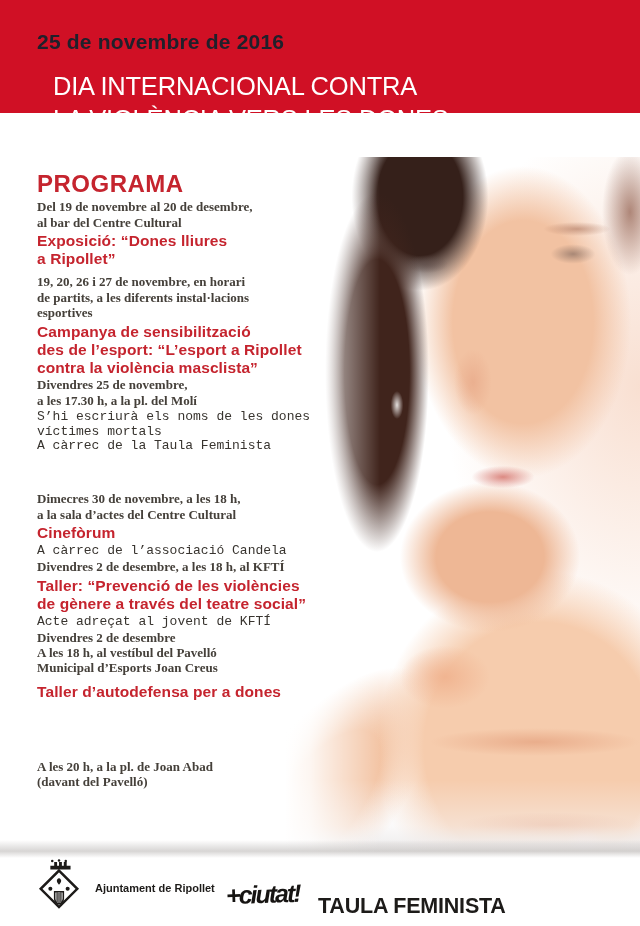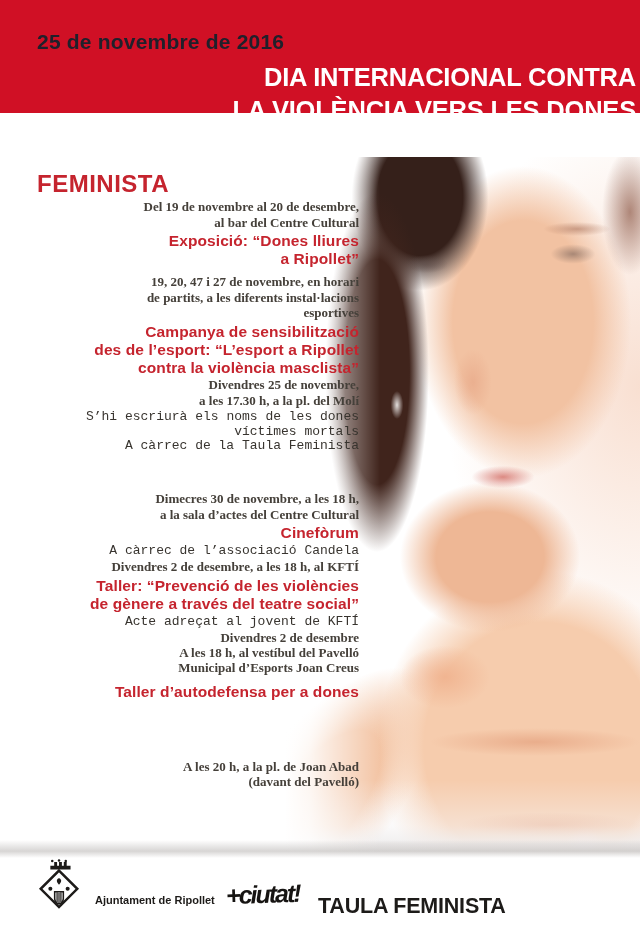--- a/index.html
+++ b/index.html
@@ -9,22 +9,22 @@
   }
   
   .header{
     position:absolute;left:0;top:0;width:640px;height:113px;
     background:#d01025;box-sizing:border-box;padding:30px 0 0 37px;
   }
   .header-date{
     font-size:21px;font-weight:bold;color:#20202b;letter-spacing:.2px;margin:0 0 7px 0;
   }
   .header-title{
-    font-size:25.5px;font-weight:bold;color:#ffffff;line-height:33px;
-    letter-spacing:-.2px;white-space:pre-line;margin:4px;text-align:right;
+    font-size:25.5px;font-weight:normal;color:#ffffff;line-height:33px;
+    letter-spacing:-.2px;white-space:pre-line;margin:16px;
   }
   
   .photo{position:absolute;left:285px;top:157px;width:355px;height:701px;overflow:hidden;}
   .photo-arm{
     position:absolute;left:-60px;top:430px;width:190px;height:430px;
     transform:rotate(38deg);
     background:radial-gradient(closest-side,#f3c4a4 40%,rgba(243,196,164,0) 75%);
   }
   .photo-paint{
     position:absolute;left:0;top:0;width:355px;height:701px;
@@ -57,21 +57,21 @@
   }
   .photo-bottom-edge{
     position:absolute;left:0;top:840px;width:640px;height:18px;z-index:3;
     background:linear-gradient(180deg,rgba(150,145,142,0) 0%,rgba(150,145,142,.38) 62%,rgba(255,255,255,1) 100%);
   }
   
   .program-heading{
     position:absolute;left:37px;top:170px;margin:0;
     font-size:24px;font-weight:bold;color:#c5242e;letter-spacing:.5px;z-index:2;
   }
-  .sec{position:absolute;left:37px;width:322px;z-index:2;text-align:right;}
+  .sec{position:absolute;left:37px;width:322px;z-index:2;}
   .sec .m{
     margin:0;font-family:"Liberation Serif",serif;font-weight:bold;
     font-size:13px;line-height:15.5px;color:#45403a;white-space:pre-line;
   }
   .sec .t{
     margin:2px 0 0 0;font-size:15.5px;line-height:18px;font-weight:bold;
     color:#c5242e;white-space:pre-line;letter-spacing:.1px;
   }
   .sec .n{
     margin:2px 0 0 0;font-family:Liberation Mono, monospace;
@@ -79,21 +79,21 @@
   }
   .sec.tight .m{line-height:15px;}
   .sec.tight .t{margin-top:9px;line-height:16.5px;}
   .sec.tight .n{margin-top:1px;line-height:13.2px;}
   #s0{top:199px}#s1{top:274px}#s2{top:377px}#s3{top:491px}
   #s4{top:559px}#s5{top:630px}#s6{top:759px}
   
   .footer{position:absolute;left:0;top:858px;width:640px;height:68px;background:#ffffff;z-index:4;}
   .shield{position:absolute;left:36px;top:1px;}
   .ajuntament-label{
-    position:absolute;left:95px;top:36px;font-size:11px;font-weight:bold;color:#1d1b19;
+    position:absolute;left:95px;top:24px;font-size:11px;font-weight:bold;color:#1d1b19;
   }
   .ciutat-logo{
     position:absolute;left:226px;top:22px;font-size:25px;font-style:italic;font-weight:bold;
     color:#161412;letter-spacing:-2px;transform:rotate(-2deg);
   }
   .taula-label{
     position:absolute;left:318px;top:36px;font-size:21.5px;font-weight:bold;
     color:#1d1b19;letter-spacing:-.2px;
   }
 </style>
@@ -107,31 +107,31 @@
     <h1 class="header-title">DIA INTERNACIONAL CONTRA
 LA VIOLÈNCIA VERS LES DONES</h1>
   </div>
 
   <div class="photo">
     <div class="photo-arm"></div>
     <div class="photo-paint"></div>
   </div>
   <div class="photo-bottom-edge"></div>
 
-  <h2 class="program-heading">FEMINISTA</h2>
+  <h2 class="program-heading">PROGRAMA</h2>
 
   <section class="sec" id="s0">
     <p class="m">Del 19 de novembre al 20 de desembre,
 al bar del Centre Cultural</p>
     <h3 class="t">Exposició: “Dones lliures
 a Ripollet”</h3>
   </section>
 
   <section class="sec" id="s1">
-    <p class="m">19, 20, 47 i 27 de novembre, en horari
+    <p class="m">19, 20, 26 i 27 de novembre, en horari
 de partits, a les diferents instal·lacions
 esportives</p>
     <h3 class="t">Campanya de sensibilització
 des de l’esport: “L’esport a Ripollet
 contra la violència masclista”</h3>
   </section>
 
   <section class="sec" id="s2">
     <p class="m">Divendres 25 de novembre,
 a les 17.30 h, a la pl. del Molí</p>

